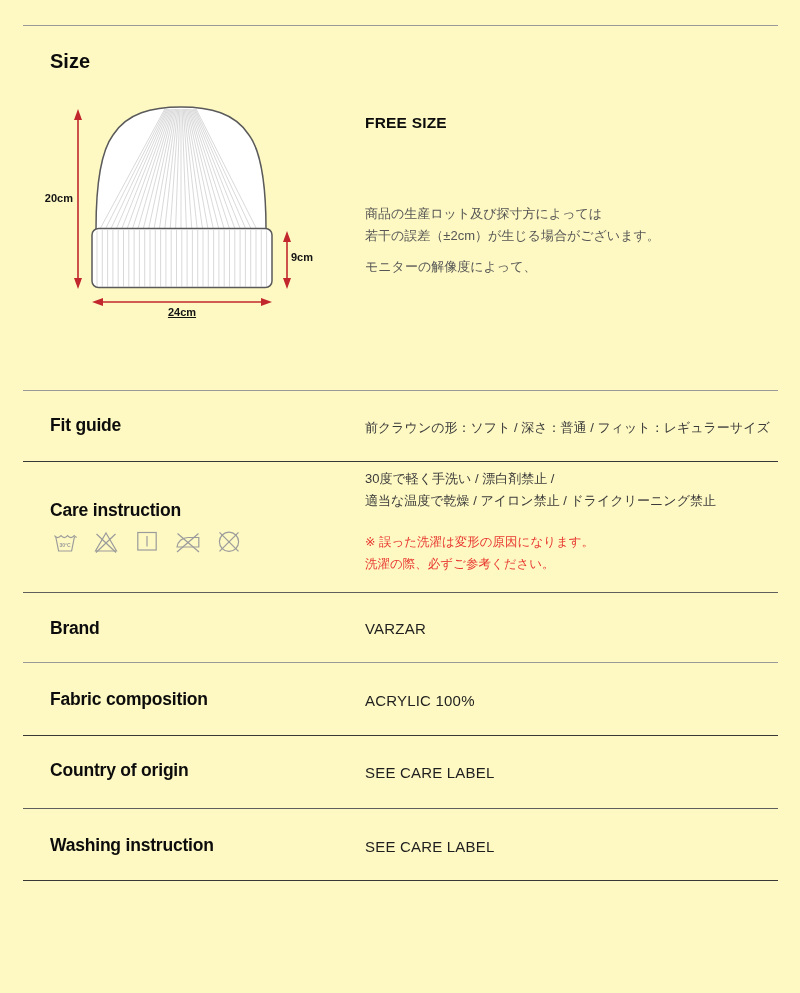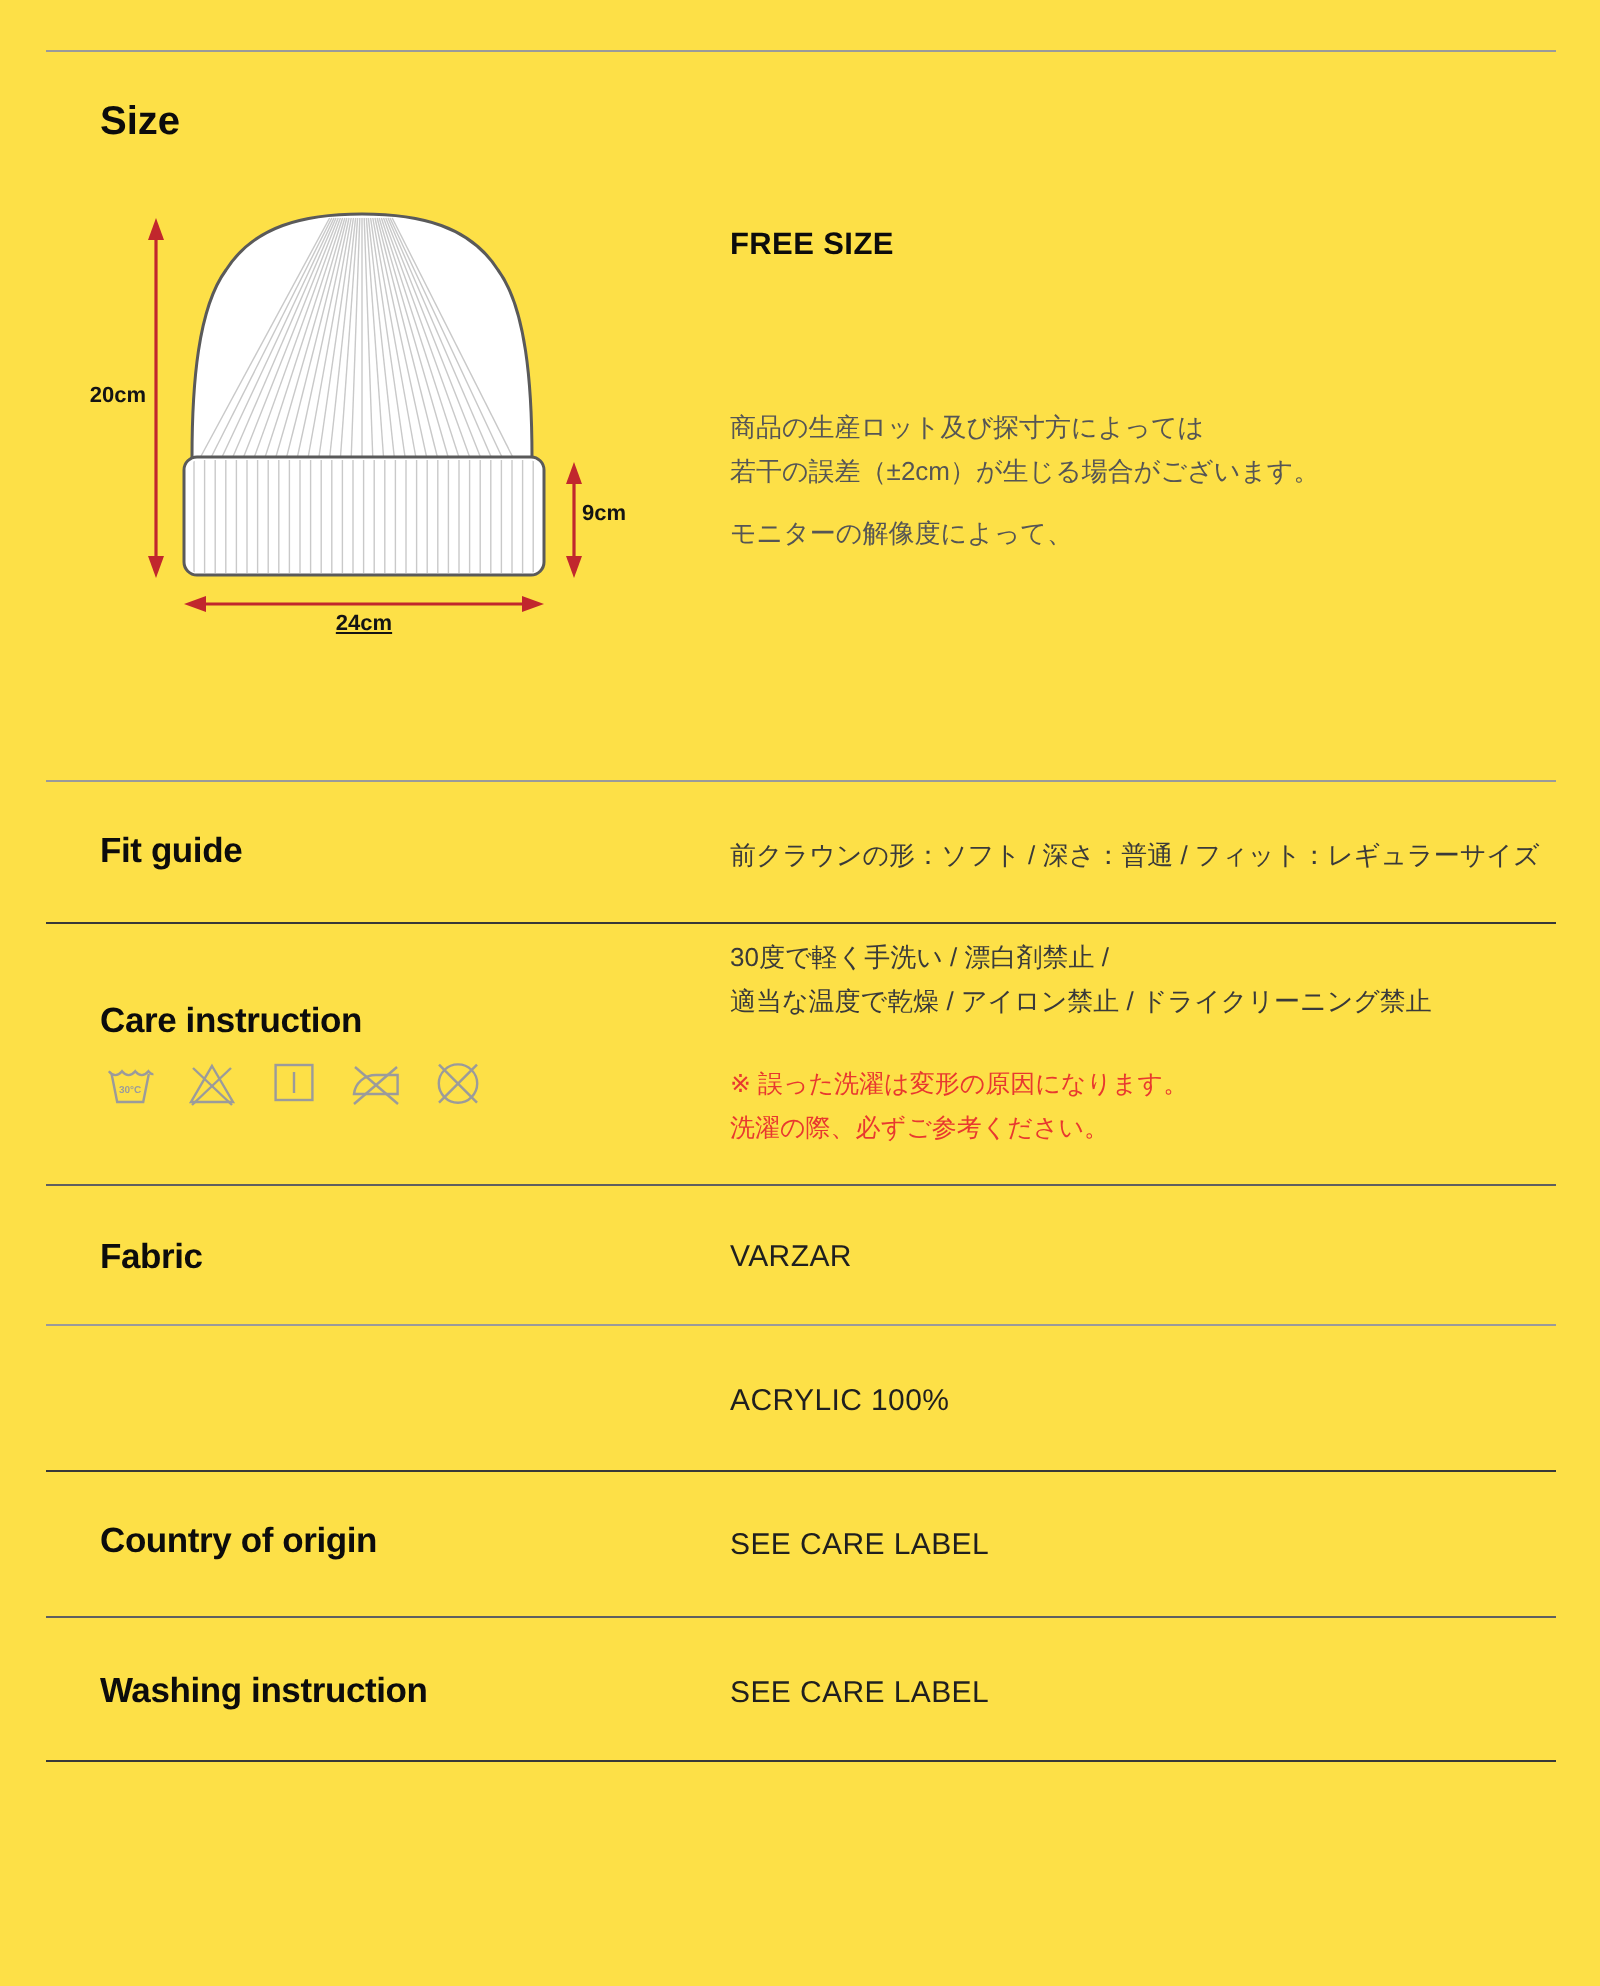--- a/index.html
+++ b/index.html
@@ -1,16 +1,16 @@
 <!DOCTYPE html>
 <html><head>
 <meta charset="utf-8">
 <style>
   html,body{margin:0;padding:0;background:#fff;}
-  .page{position:relative;width:800px;height:993px;background:#fde047;overflow:hidden;
+  .page{position:relative;width:800px;height:993px;background:#fef9c3;overflow:hidden;
         font-family:"Liberation Sans","DejaVu Sans",sans-serif;color:#111;}
   .rule{position:absolute;left:23px;width:755px;height:0;}
   .rule-gray{border-top:1.7px solid #9a9a9a;}
   .rule-med{border-top:1.7px solid #5f5f5f;}
   .rule-dark{border-top:1.7px solid #383838;}
 
   .size-title{position:absolute;left:50px;top:50px;font-size:20px;font-weight:700;color:#0c0c0c;margin:0;}
 
   .diagram{position:absolute;left:40px;top:100px;width:290px;height:230px;}
   .diagram svg{position:absolute;left:0;top:0;}
@@ -217,23 +217,24 @@
       <line class="laundry" x1="3.5" y1="6.5" x2="25" y2="25"></line>
       <line class="laundry" x1="24.5" y1="6.5" x2="3" y2="25"></line>
     </svg>
     <svg width="28" height="28" viewBox="0 0 28 28">
       <circle class="laundry" cx="14" cy="14.8" r="9.6"></circle>
       <line class="laundry" x1="4.5" y1="5.3" x2="23.5" y2="24.3"></line>
       <line class="laundry" x1="23.5" y1="5.3" x2="4.5" y2="24.3"></line>
     </svg>
   </div>
 
-  <div class="sec-label lbl-brand">Fabric</div>
+  <div class="sec-label lbl-brand">Brand</div>
   <div class="val-en  val-brand">VARZAR</div>
 
+  <div class="sec-label lbl-fabric">Fabric composition</div>
   <div class="val-en  val-fabric">ACRYLIC 100%</div>
 
   <div class="sec-label lbl-country">Country of origin</div>
   <div class="val-en  val-country">SEE CARE LABEL</div>
 
   <div class="sec-label lbl-washing">Washing instruction</div>
   <div class="val-en  val-washing">SEE CARE LABEL</div>
 
 </div>
 

